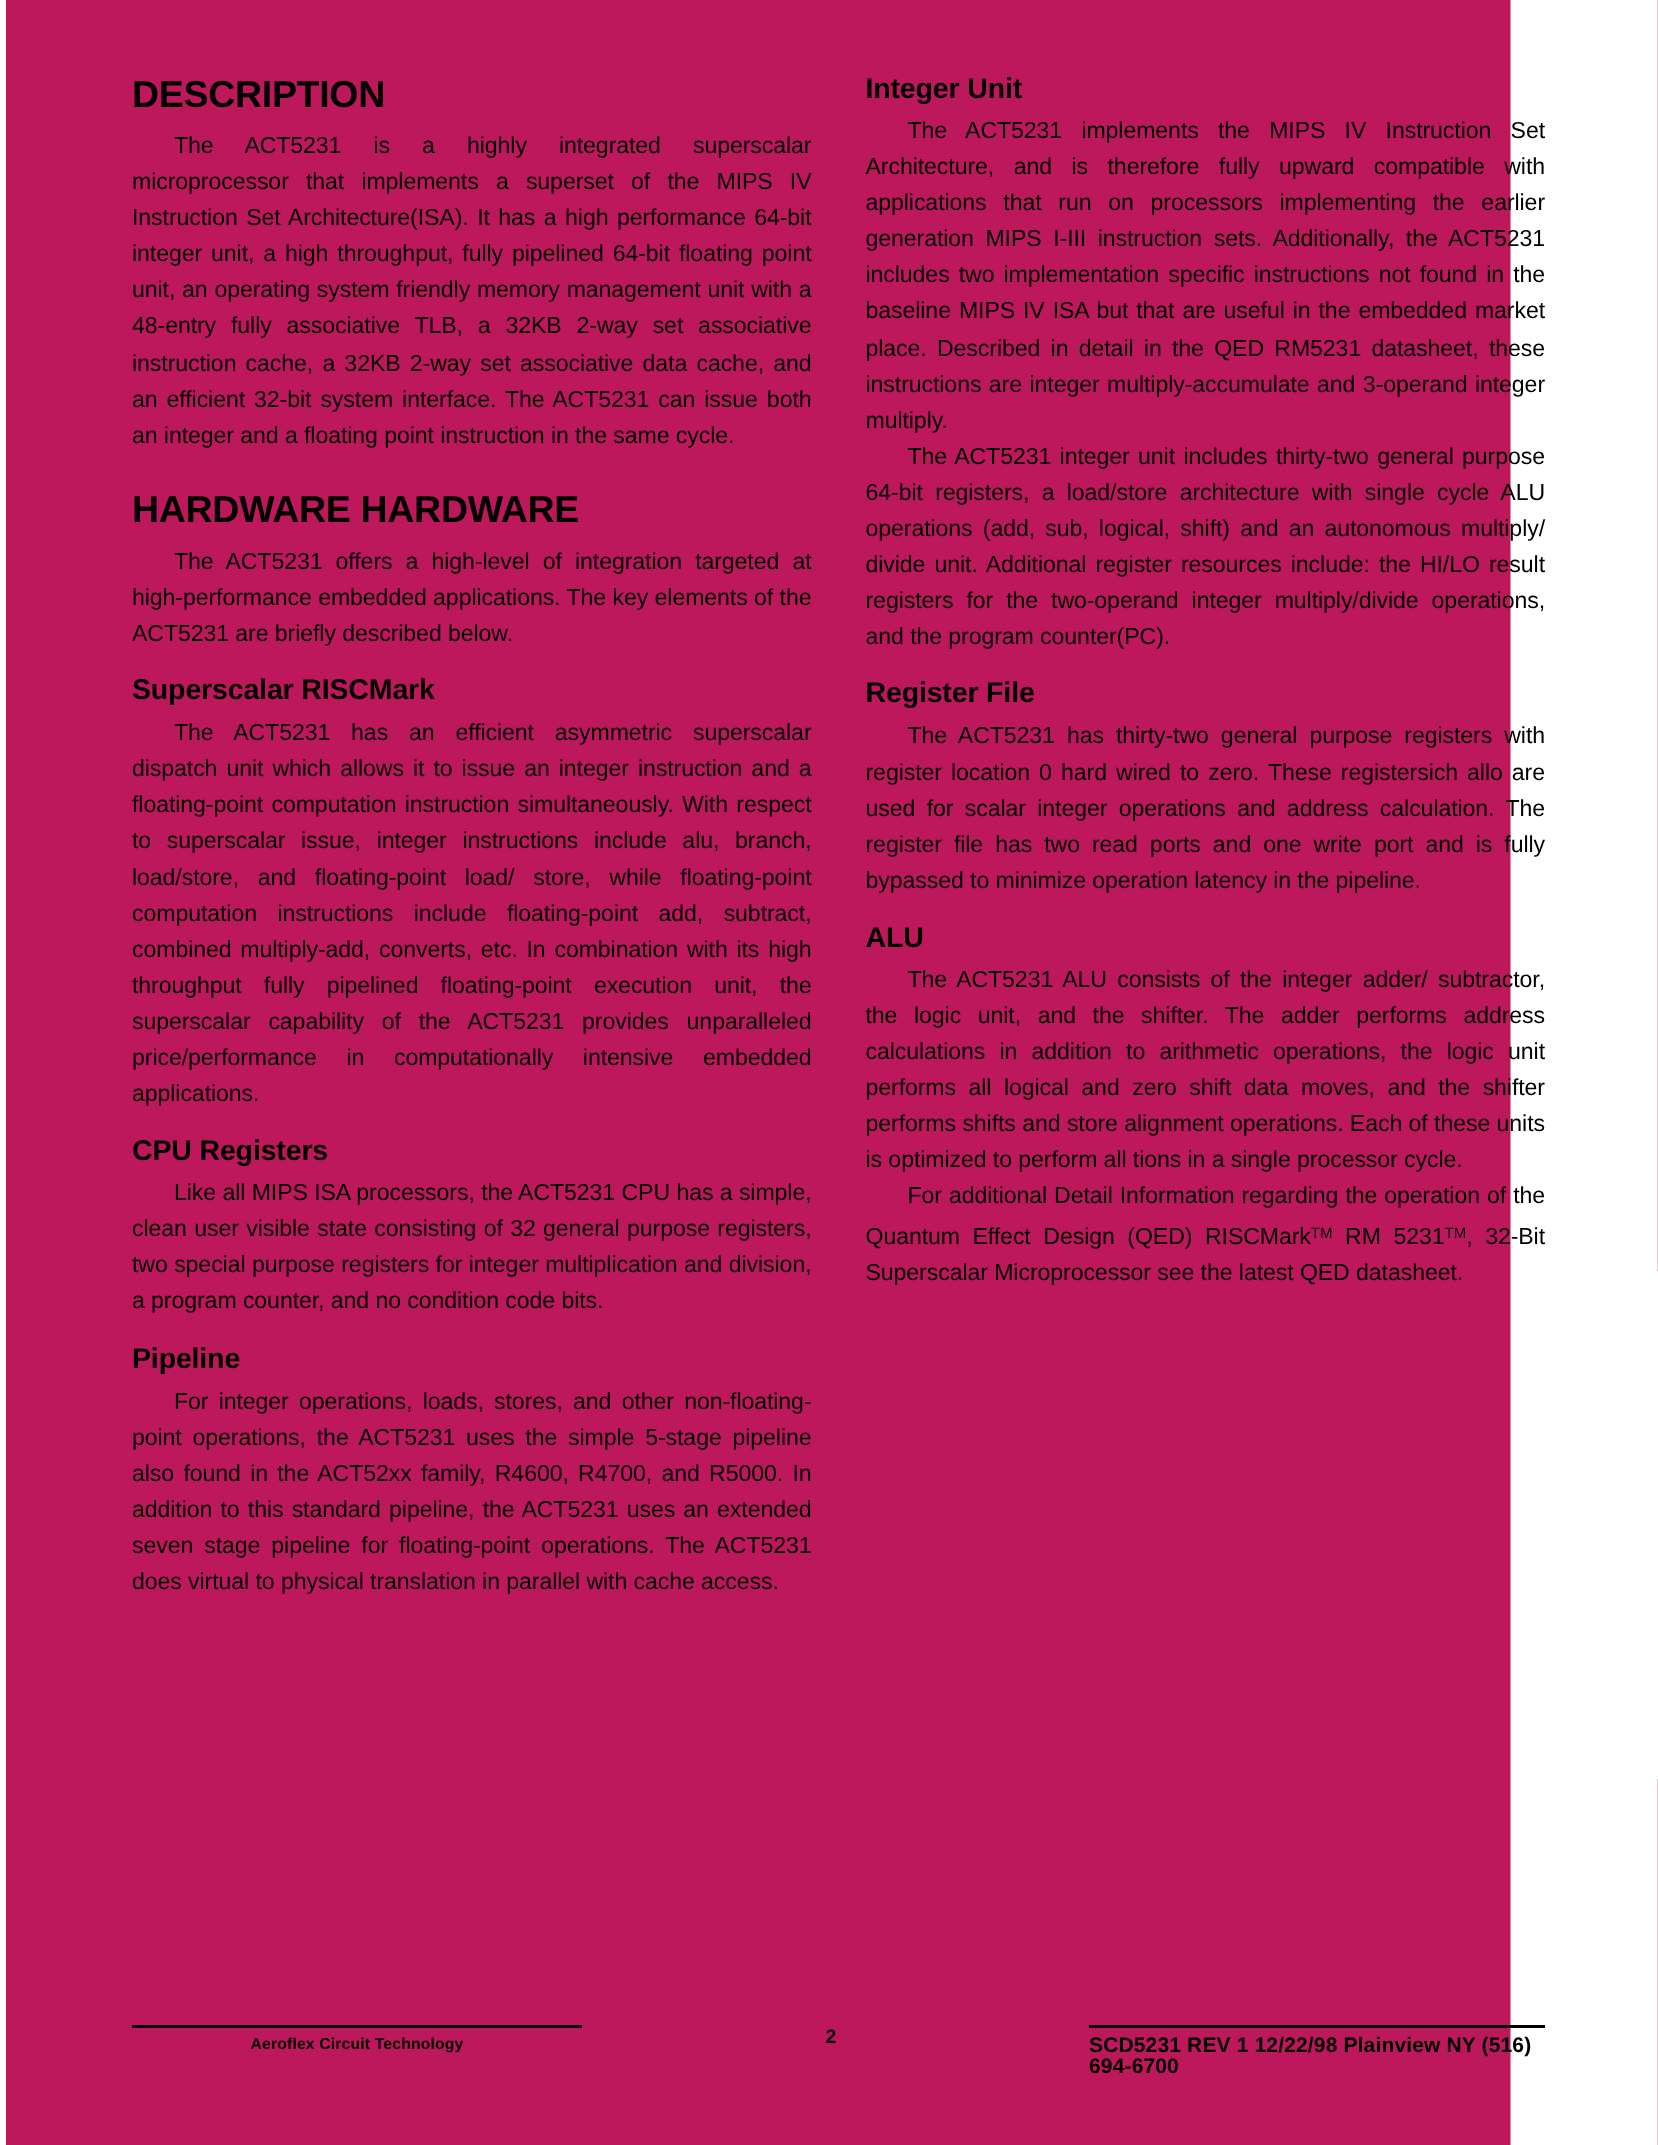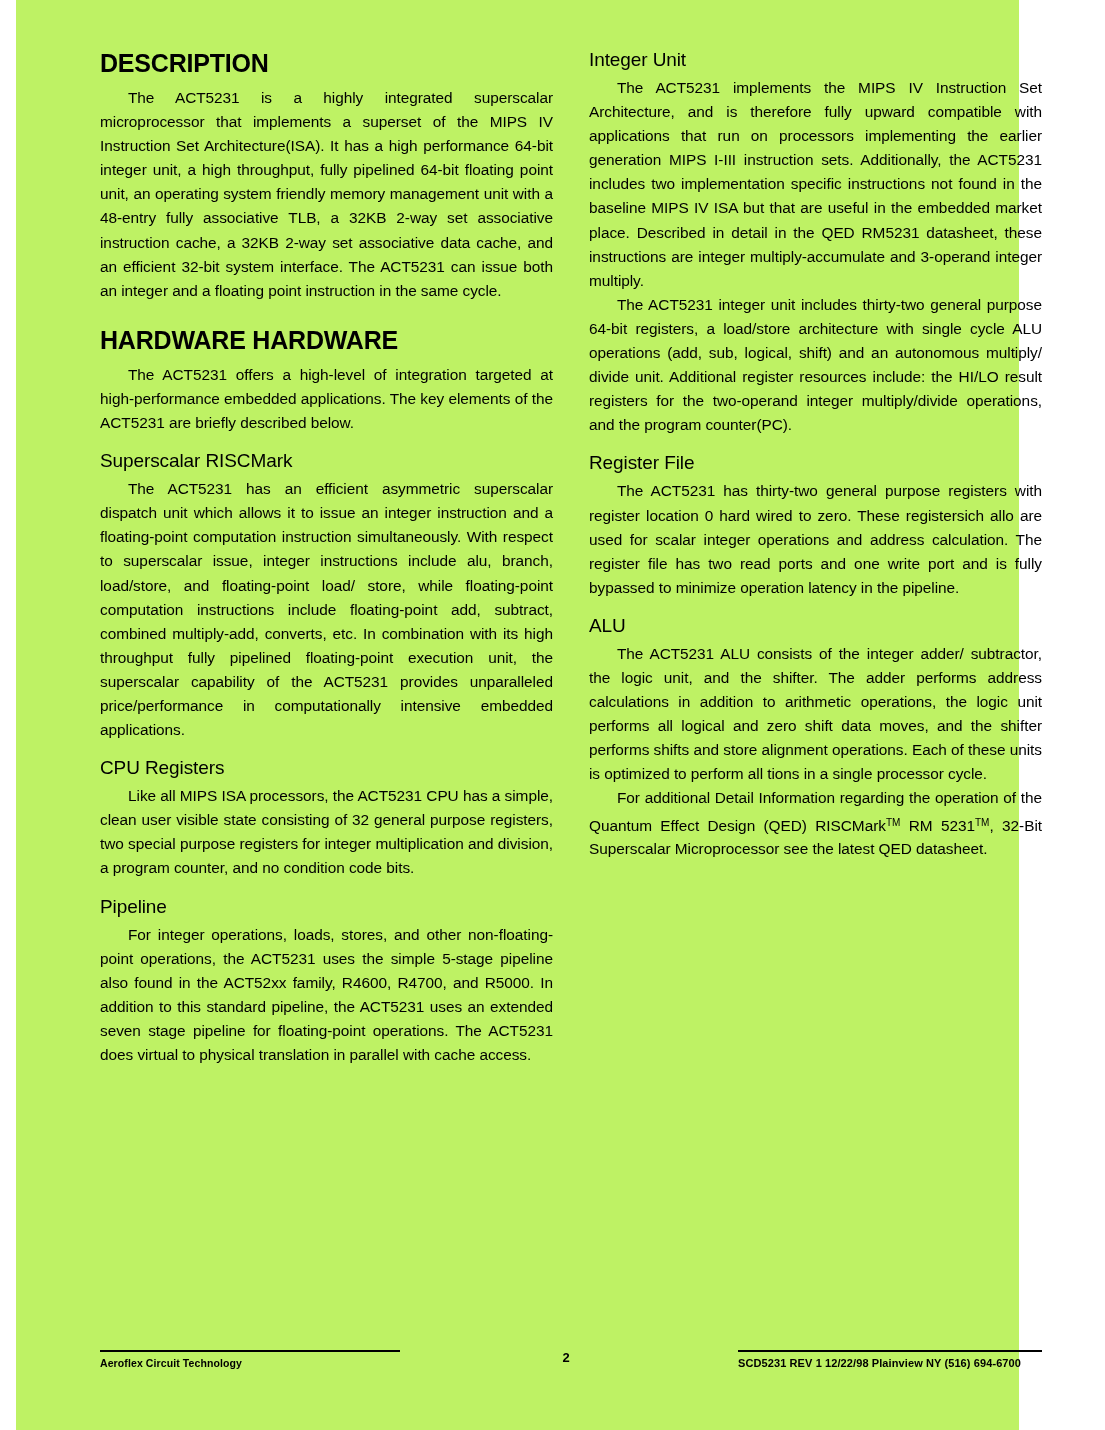--- a/index.html
+++ b/index.html
@@ -11,25 +11,25 @@
     width: 1105px;
     height: 1430px;
     font-family: "Liberation Sans", sans-serif;
     color: #000000;
     position: relative;
     overflow: hidden;
   }
 
   .page {
     position: absolute;
-    left: 16px;
+    left: 4px;
     top: 0;
     width: 1003px;
     height: 1430px;
-    background: #bef264;
+    background: #be185d;
   }
 
   .columns {
     position: absolute;
     left: 84px;
     top: 48px;
     width: 942px;
     height: 1260px;
     display: flex;
     flex-direction: row;
@@ -47,21 +47,21 @@
     line-height: 30px;
     margin: 0 0 8px 0;
     letter-spacing: -0.2px;
   }
   h1.sec-title.spaced-top {
     margin-top: 22px;
   }
 
   h2.sub-title {
     font-size: 19px;
-    font-weight: normal;
+    font-weight: bold;
     line-height: 24px;
     margin: 14px 0 4px 0;
     letter-spacing: -0.1px;
   }
   h2.sub-title.first {
     margin-top: 0;
   }
 
   p.body {
     font-size: 15.4px;
@@ -90,38 +90,39 @@
     width: 1105px;
     height: 60px;
   }
   .footer-left {
     position: absolute;
     left: 84px;
     top: 0;
     width: 300px;
     border-top: 2.2px solid #000;
     padding-top: 4px;
+    text-align: center;
   }
   .footer-left .txt {
     font-size: 10.5px;
     font-weight: bold;
     line-height: 14px;
     letter-spacing: 0.1px;
   }
   .footer-right {
     position: absolute;
     left: 722px;
     top: 0;
     width: 304px;
     border-top: 2.2px solid #000;
     padding-top: 4px;
     text-align: left;
   }
   .footer-right .txt {
-    font-size: 11px;
+    font-size: 14px;
     font-weight: bold;
     line-height: 14px;
     letter-spacing: 0.1px;
   }
   .footer-pageno {
     position: absolute;
     left: 520px;
     top: 0px;
     width: 60px;
     text-align: center;

